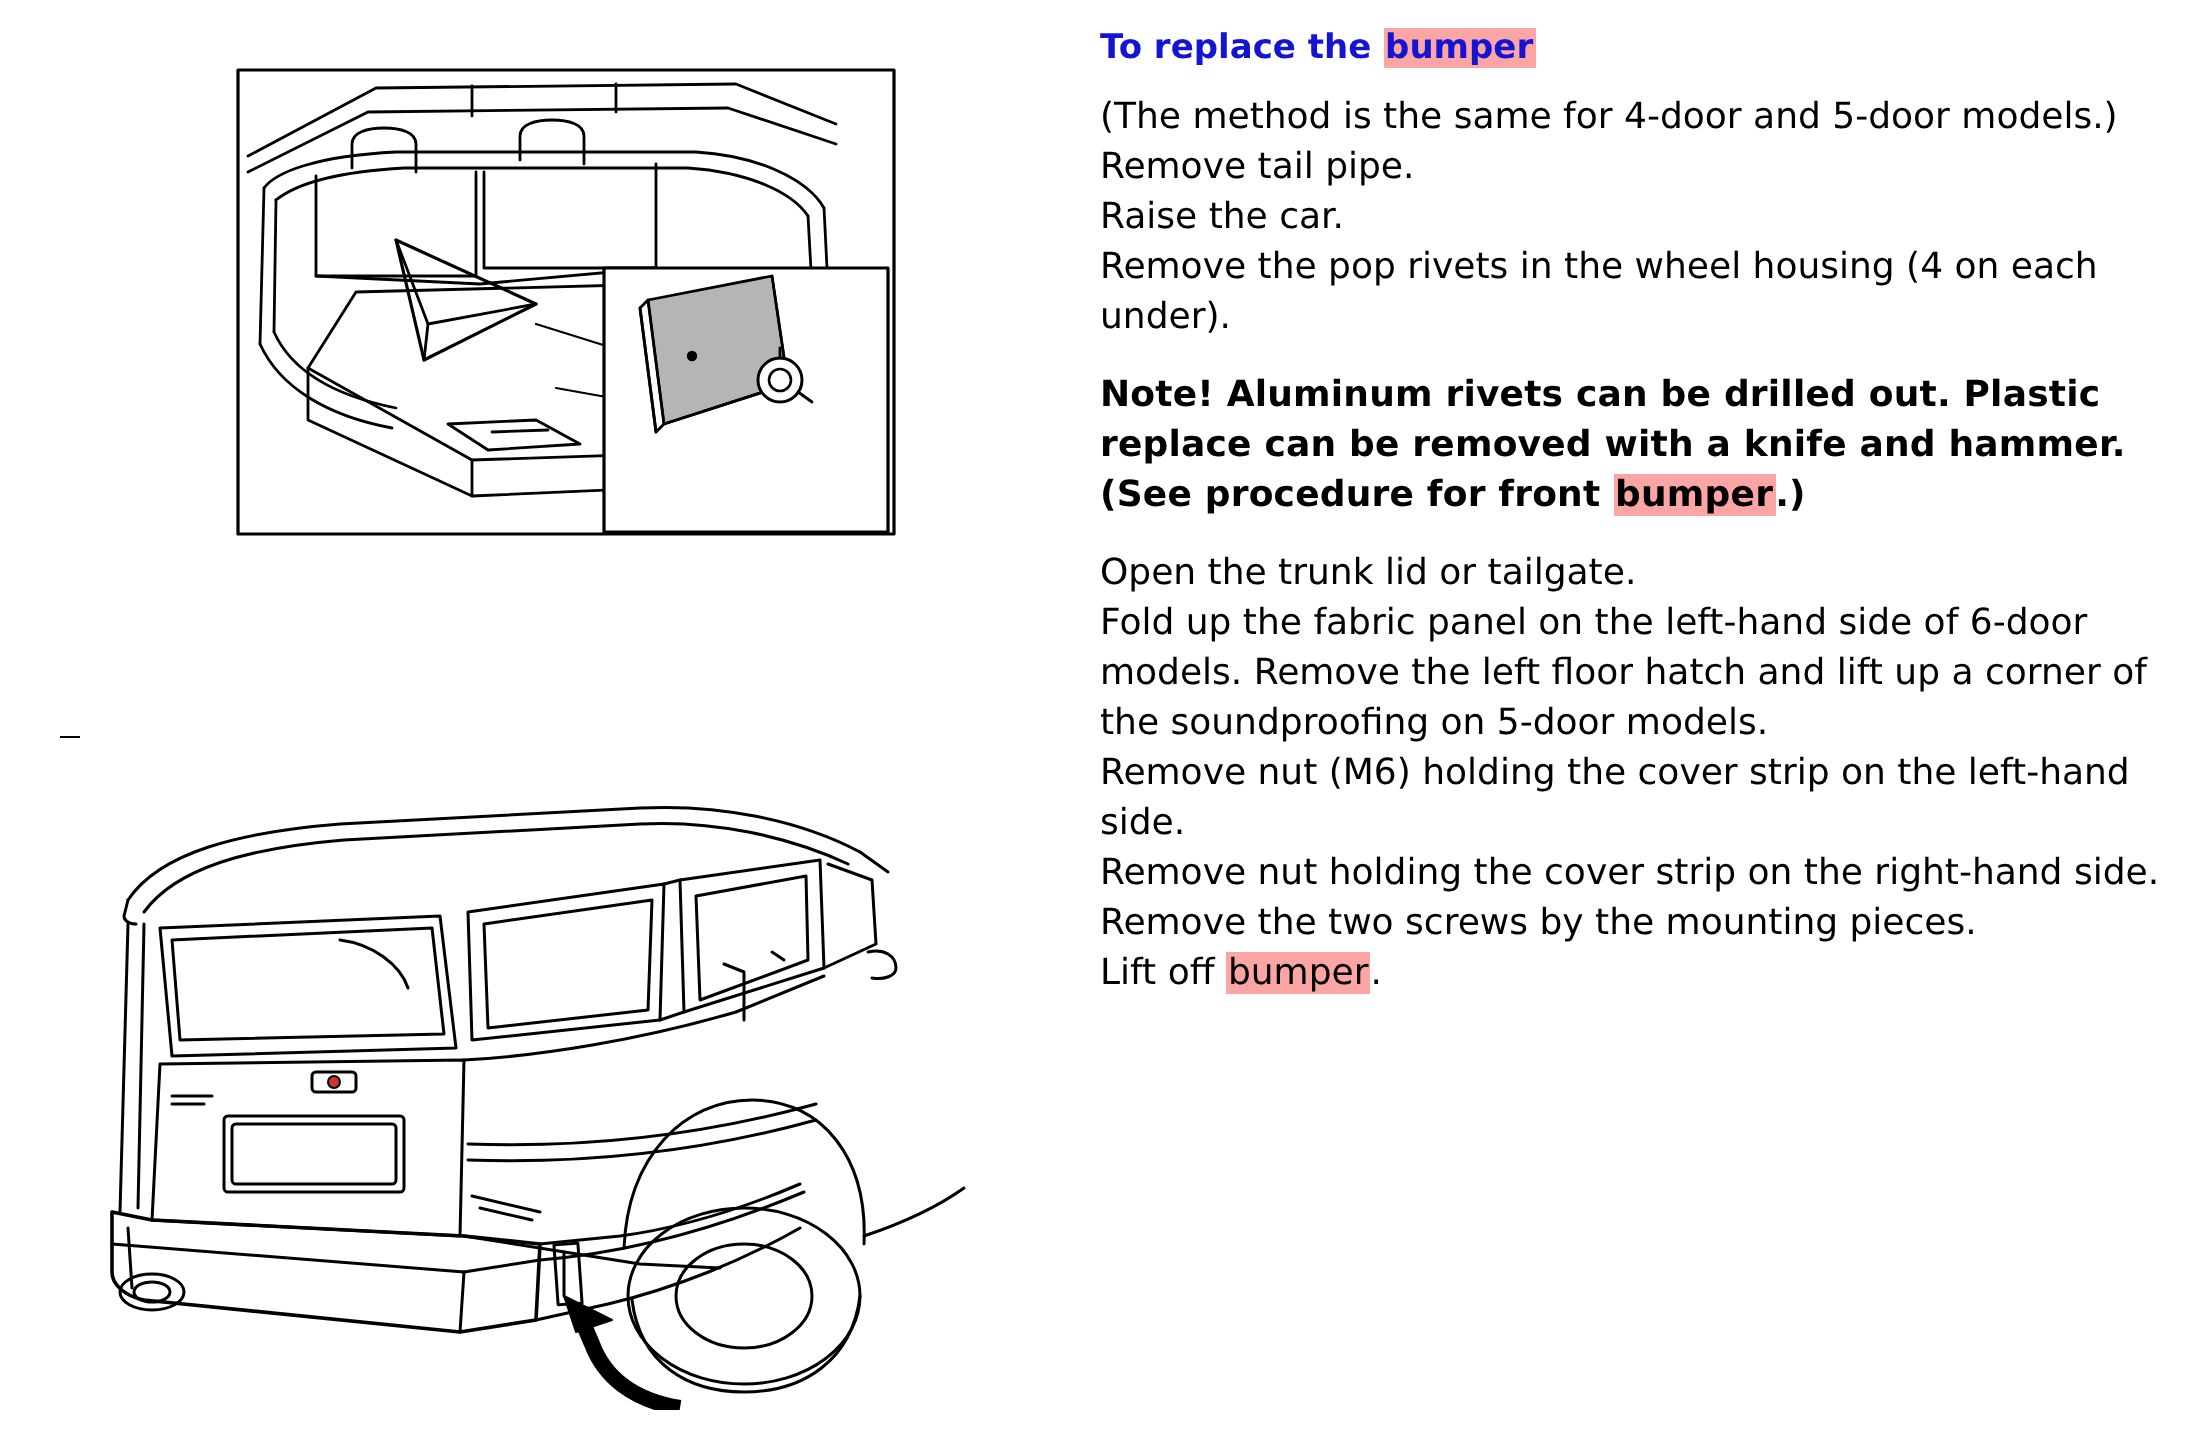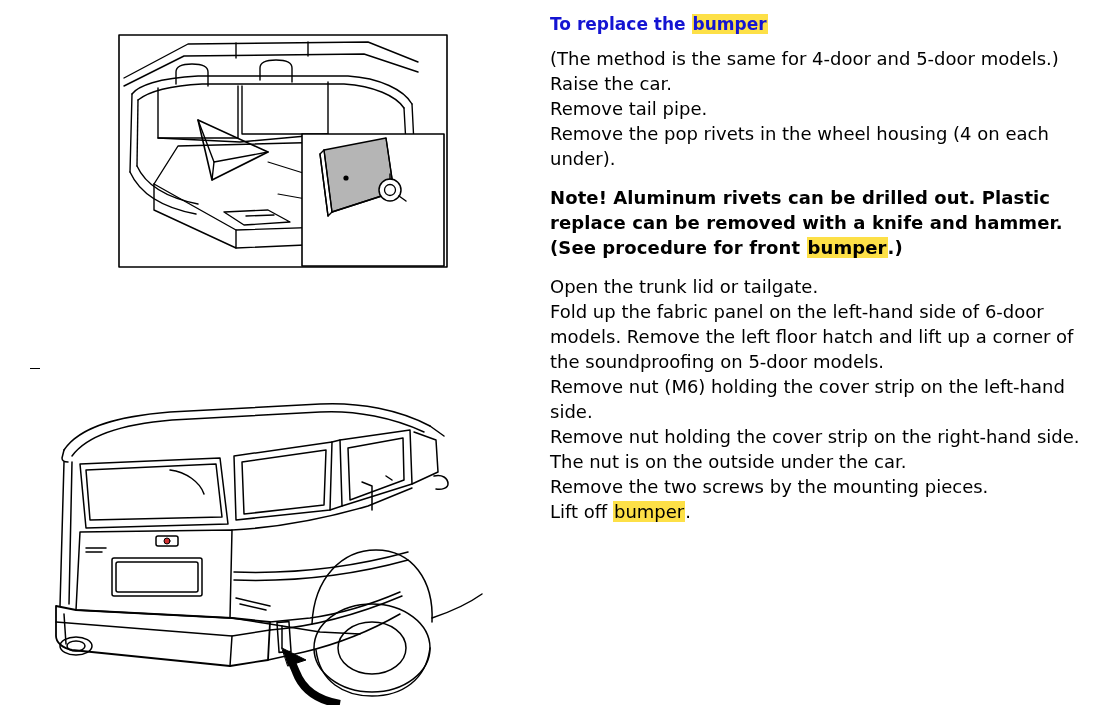--- a/index.html
+++ b/index.html
@@ -64,21 +64,21 @@
   
   .heading {
     color: #1414d2;
     font-weight: bold;
     font-size: 17px;
     line-height: 24px;
     margin: 4px 0 10px 0;
     white-space: nowrap;
   }
   .hl {
-    background: #fde047;
+    background: #fca5a5;
     padding: 0 1px;
   }
   .para {
     font-size: 18px;
     line-height: 25px;
     color: #000;
     margin: 0 0 14px 0;
   }
   .para.note {
     font-weight: bold;
@@ -237,39 +237,38 @@
   </div>
 
   <div class="right-col">
 
     <div class="heading">
       <span>To replace the </span><span class="hl">bumper</span>
     </div>
 
     <p class="para">
       <span class="line">(The method is the same for 4-door and 5-door models.)</span>
+      <span class="line">Remove tail pipe.</span>
       <span class="line">Raise the car.</span>
-      <span class="line">Remove tail pipe.</span>
       <span class="line">Remove the pop rivets in the wheel housing (4 on each</span>
       <span class="line">under).</span>
     </p>
 
     <p class="para note">
       <span class="line">Note! Aluminum rivets can be drilled out. Plastic</span>
       <span class="line">replace can be removed with a knife and hammer.</span>
       <span class="line">(See procedure for front <span class="hl">bumper</span>.)</span>
     </p>
 
     <p class="para last">
       <span class="line">Open the trunk lid or tailgate.</span>
       <span class="line">Fold up the fabric panel on the left-hand side of 6-door</span>
       <span class="line">models. Remove the left floor hatch and lift up a corner of</span>
       <span class="line">the soundproofing on 5-door models.</span>
       <span class="line">Remove nut (M6) holding the cover strip on the left-hand</span>
       <span class="line">side.</span>
       <span class="line">Remove nut holding the cover strip on the right-hand side.</span>
-      <span class="line">The nut is on the outside under the car.</span>
       <span class="line">Remove the two screws by the mounting pieces.</span>
       <span class="line">Lift off <span class="hl">bumper</span>.</span>
     </p>
 
   </div>
 </div>
 
 </body></html>

